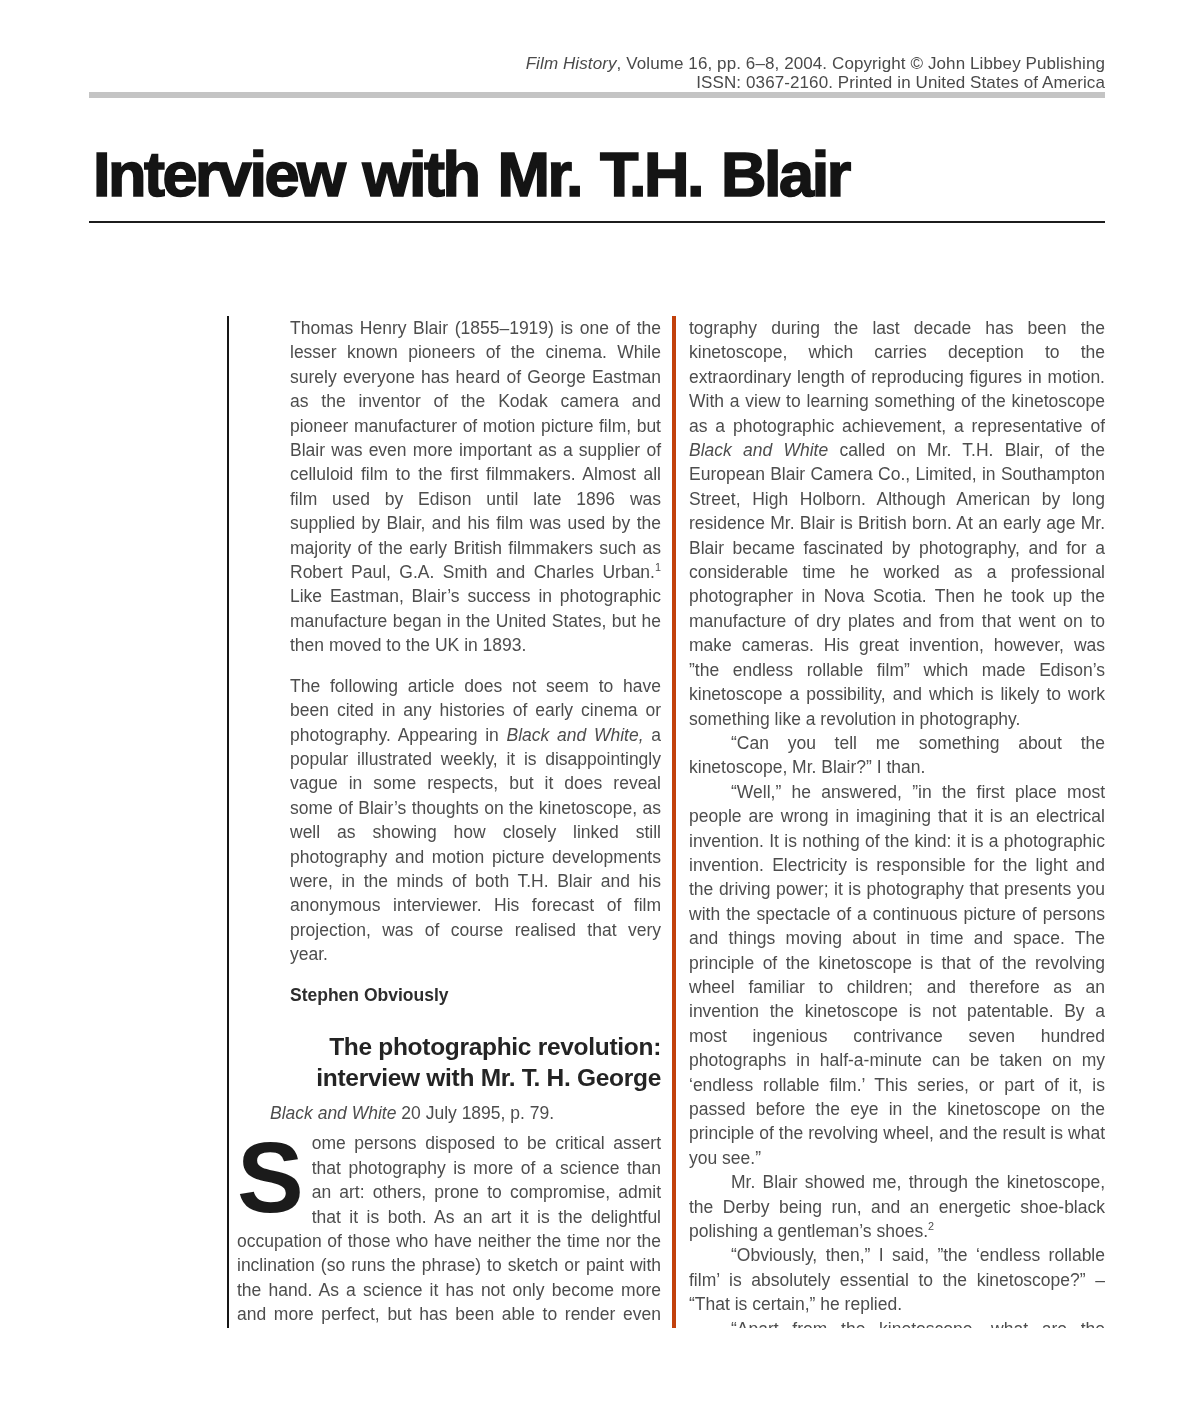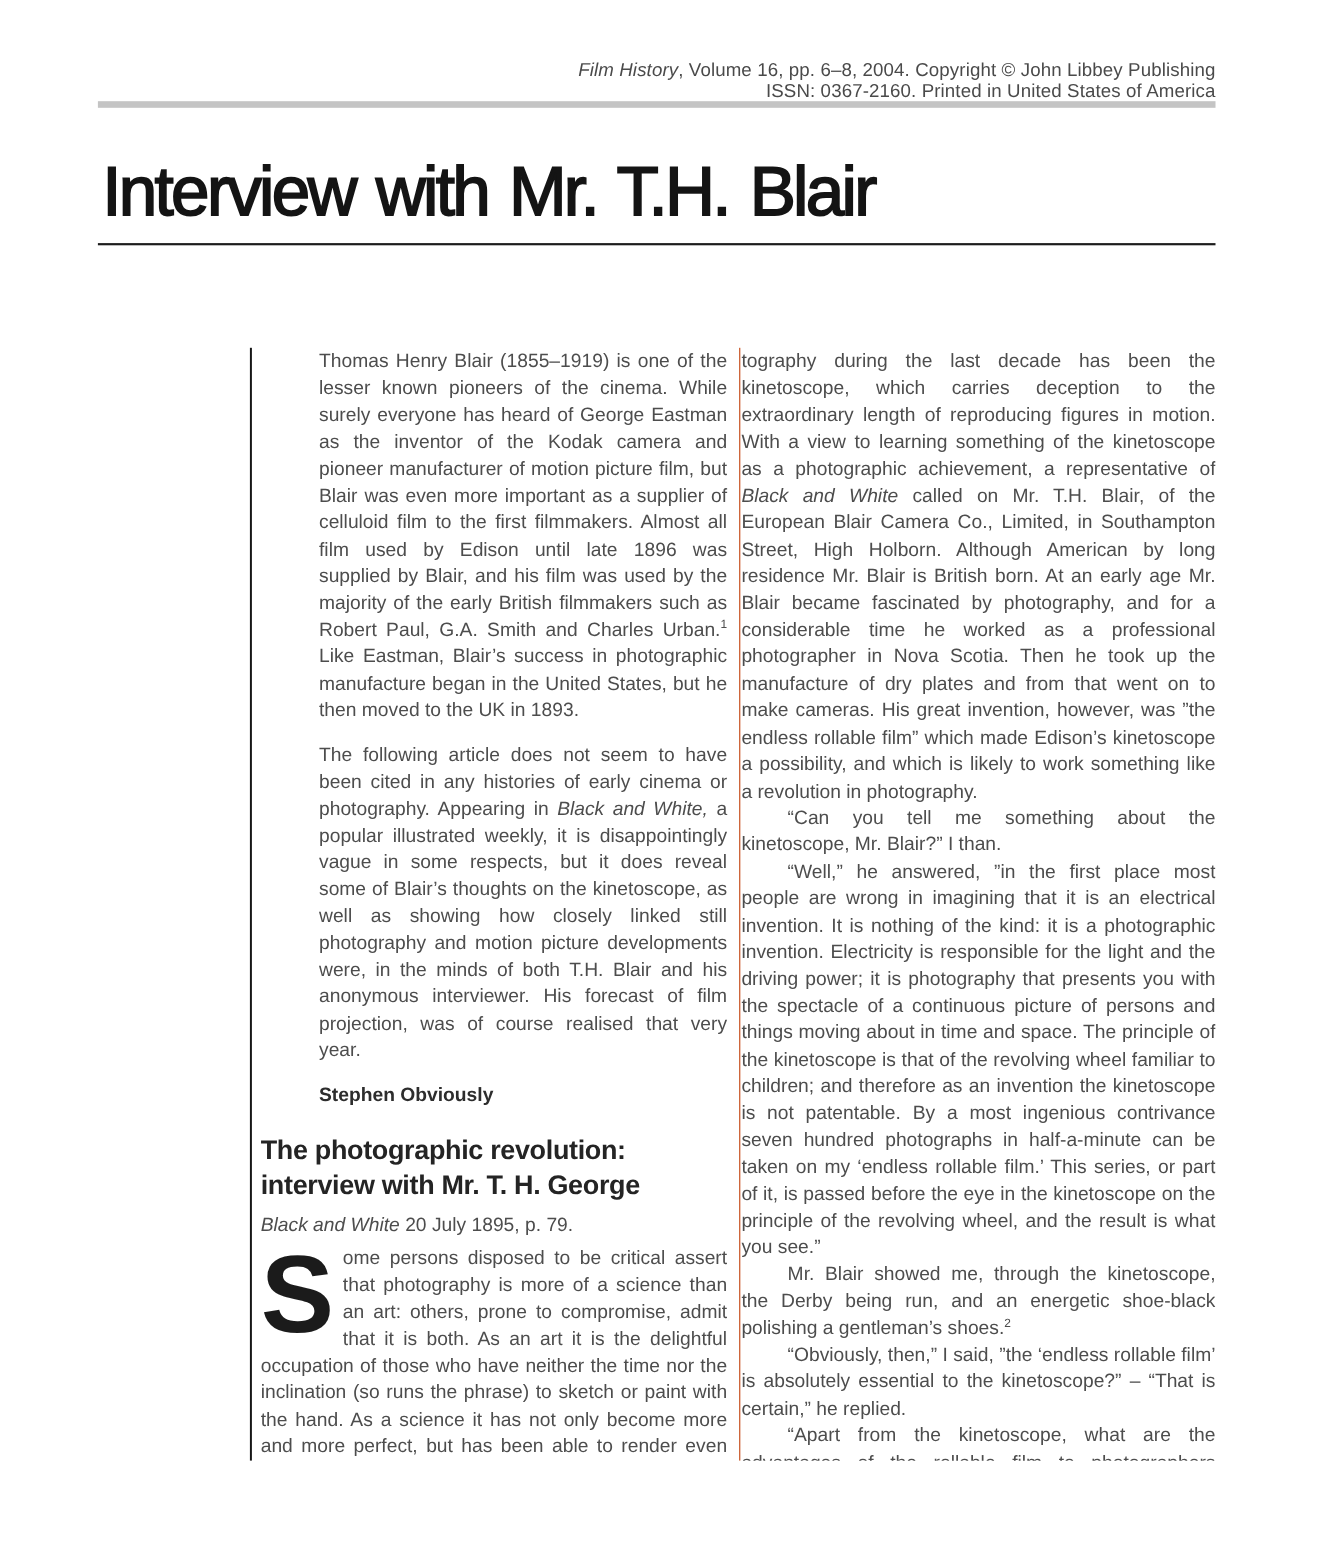--- a/index.html
+++ b/index.html
@@ -19,21 +19,21 @@
     color:#4a4a4a; letter-spacing:0.1px;
   }
   .journal-meta .it { font-style:italic; }
   .header-rule {
     position:absolute; top:92px; left:89px; width:1016px; height:6px;
     background:#c4c4c4;
   }
   
   .page-title {
     position:absolute; top:138px; left:93px;
-    font-size:63px; font-weight:normal;
+    font-size:63px; font-weight:bold;
     letter-spacing:-2.5px; word-spacing:4px;
     color:#141414;
     -webkit-text-stroke:1.6px #141414;
     white-space:nowrap;
   }
   .title-rule {
     position:absolute; top:221px; left:89px; width:1016px; height:2px;
     background:#1c1c1c;
   }
   
@@ -46,34 +46,34 @@
     color:#4d4d4d;
     overflow:hidden;
   }
   .col-left {
     width:445px; flex:0 0 445px;
     border-left:2px solid #161616;
     padding:0 11px 0 8px;
   }
   .col-right {
     width:433px; flex:0 0 433px;
-    border-left:1px solid #c2410c;
-    padding-left:1px;
+    border-left:4px solid #c2410c;
+    padding-left:13px;
   }
   .intro { padding-left:53px; }
   .intro p { margin:0 0 16px 0; }
   .author { font-weight:bold; color:#2d2d2d; margin-top:-6px; }
   .section-heading {
     margin-top:24px;
     font-size:24.5px; line-height:31px;
     font-weight:bold; color:#242424;
     letter-spacing:-0.3px;
-    text-align:left;
+    text-align:right;
   }
-  .source-line { margin-top:8px; text-align:left; }
+  .source-line { margin-top:8px; text-align:left;margin-left:33px; }
   .dropcap-para { margin-top:6px; }
   .dropcap {
     float:left;
     font-size:100px; line-height:76px;
     font-weight:bold; color:#1b1b1b;
     margin:8px 8px 0 0;
   }
   .col-right p.indent { text-indent:42px; }
   .col-right p.cut { text-align-last:justify; }
   em { font-style:italic; }

